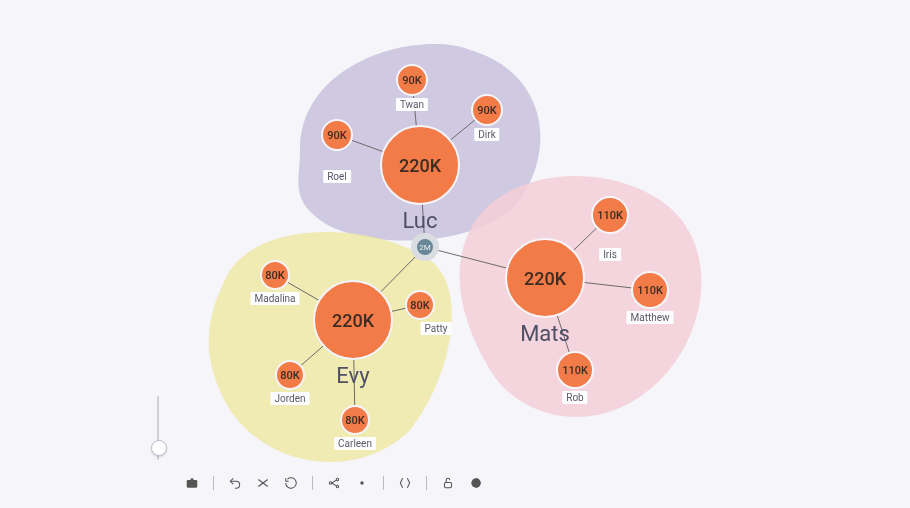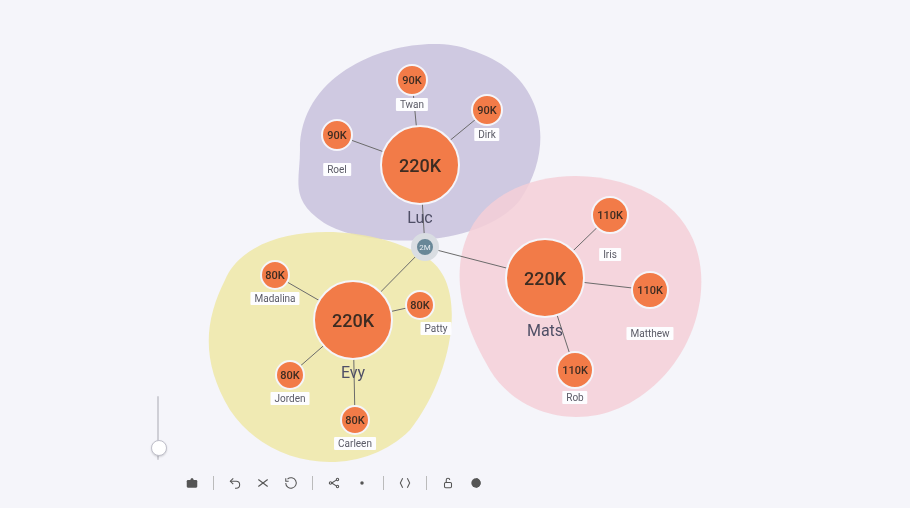--- a/index.html
+++ b/index.html
@@ -3,21 +3,21 @@
 <meta charset="utf-8">
 <style>
   html,body{margin:0;padding:0;width:910px;height:508px;background:#f5f5fa;font-family:-apple-system,BlinkMacSystemFont,"Segoe UI",Roboto,Arial,sans-serif;overflow:hidden;}
   #canvas{position:absolute;left:0;top:0;width:910px;height:508px;}
   .blob{position:absolute;opacity:.85;}
   .edge{stroke:#6b6b6b;stroke-width:1;}
   .node{position:absolute;border-radius:50%;background:#f27b48;border:2px solid #f5f5fa;display:flex;align-items:center;justify-content:center;color:#3d2c22;font-weight:500;}
   .node .val{font-size:11px;text-align:right;}
   .node.big .val{font-size:18px;}
   .label{position:absolute;transform:translate(-50%,0);font-size:10px;color:#5a5a66;background:#fdfdff;padding:1px 4px;border-radius:1px;white-space:nowrap;}
-  .label.big{font-size:16px;color:#4f4f66;background:transparent;}
+  .label.big{font-size:22px;color:#4f4f66;background:transparent;}
   .center{position:absolute;border-radius:50%;background:#688797;border:6px solid #d9dde2;display:flex;align-items:center;justify-content:center;color:#e9eef2;font-size:8px;}
   
   #toolbar{position:absolute;left:185px;bottom:18px;display:flex;align-items:center;gap:14px;}
   .tbtn{width:14px;height:14px;display:flex;align-items:center;justify-content:center;color:#555;cursor:pointer;}
   .tbtn svg{width:14px;height:14px;stroke:#555;fill:none;stroke-width:1.8;}
   .tbtn.fill svg{fill:#555;stroke:none;}
   .sep{width:1px;height:14px;background:#bbb;}
   
   #slider{position:absolute;left:155px;bottom:48px;width:6px;height:64px;}
   #slider .track{position:absolute;left:2px;top:0;width:2px;height:64px;background:#cfcfd6;border-radius:1px;}
@@ -48,41 +48,41 @@
       </g>
     </svg>
     <div class="center" style="left: 411px; top: 233px; width: 16px; height: 16px;">2M</div>
     <div class="node big" style="left: 380px; top: 125px; width: 76px; height: 76px;">
       <span class="val">220K</span>
     </div>
     <div class="label big" style="left: 420px; top: 207px;">Luc</div>
     <div class="node" style="left: 321px; top: 119px; width: 28px; height: 28px;">
       <span class="val">90K</span>
     </div>
-    <div class="label" style="left: 337px; top: 163px;">Roel</div>
+    <div class="label" style="left: 337px; top: 170px;">Roel</div>
     <div class="node" style="left: 396px; top: 64px; width: 28px; height: 28px;">
       <span class="val">90K</span>
     </div>
     <div class="label" style="left: 412px; top: 98px;">Twan</div>
     <div class="node" style="left: 471px; top: 94px; width: 28px; height: 28px;">
       <span class="val">90K</span>
     </div>
     <div class="label" style="left: 487px; top: 128px;">Dirk</div>
     <div class="node big" style="left: 505px; top: 238px; width: 76px; height: 76px;">
       <span class="val">220K</span>
     </div>
     <div class="label big" style="left: 545px; top: 320px;">Mats</div>
     <div class="node" style="left: 591px; top: 196px; width: 34px; height: 34px;">
       <span class="val">110K</span>
     </div>
     <div class="label" style="left: 610px; top: 236px; margin-top: 12px;">Iris</div>
     <div class="node" style="left: 631px; top: 271px; width: 34px; height: 34px;">
       <span class="val">110K</span>
     </div>
-    <div class="label" style="left: 650px; top: 311px; margin-top: 16px;">Matthew</div>
+    <div class="label" style="left: 650px; top: 311px;">Matthew</div>
     <div class="node" style="left: 556px; top: 351px; width: 34px; height: 34px;">
       <span class="val">110K</span>
     </div>
     <div class="label" style="left: 575px; top: 391px;">Rob</div>
     <div class="node big" style="left: 313px; top: 280px; width: 76px; height: 76px;">
       <span class="val">220K</span>
     </div>
     <div class="label big" style="left: 353px; top: 362px;">Evy</div>
     <div class="node" style="left: 260px; top: 260px; width: 26px; height: 26px;">
       <span class="val">80K</span>

